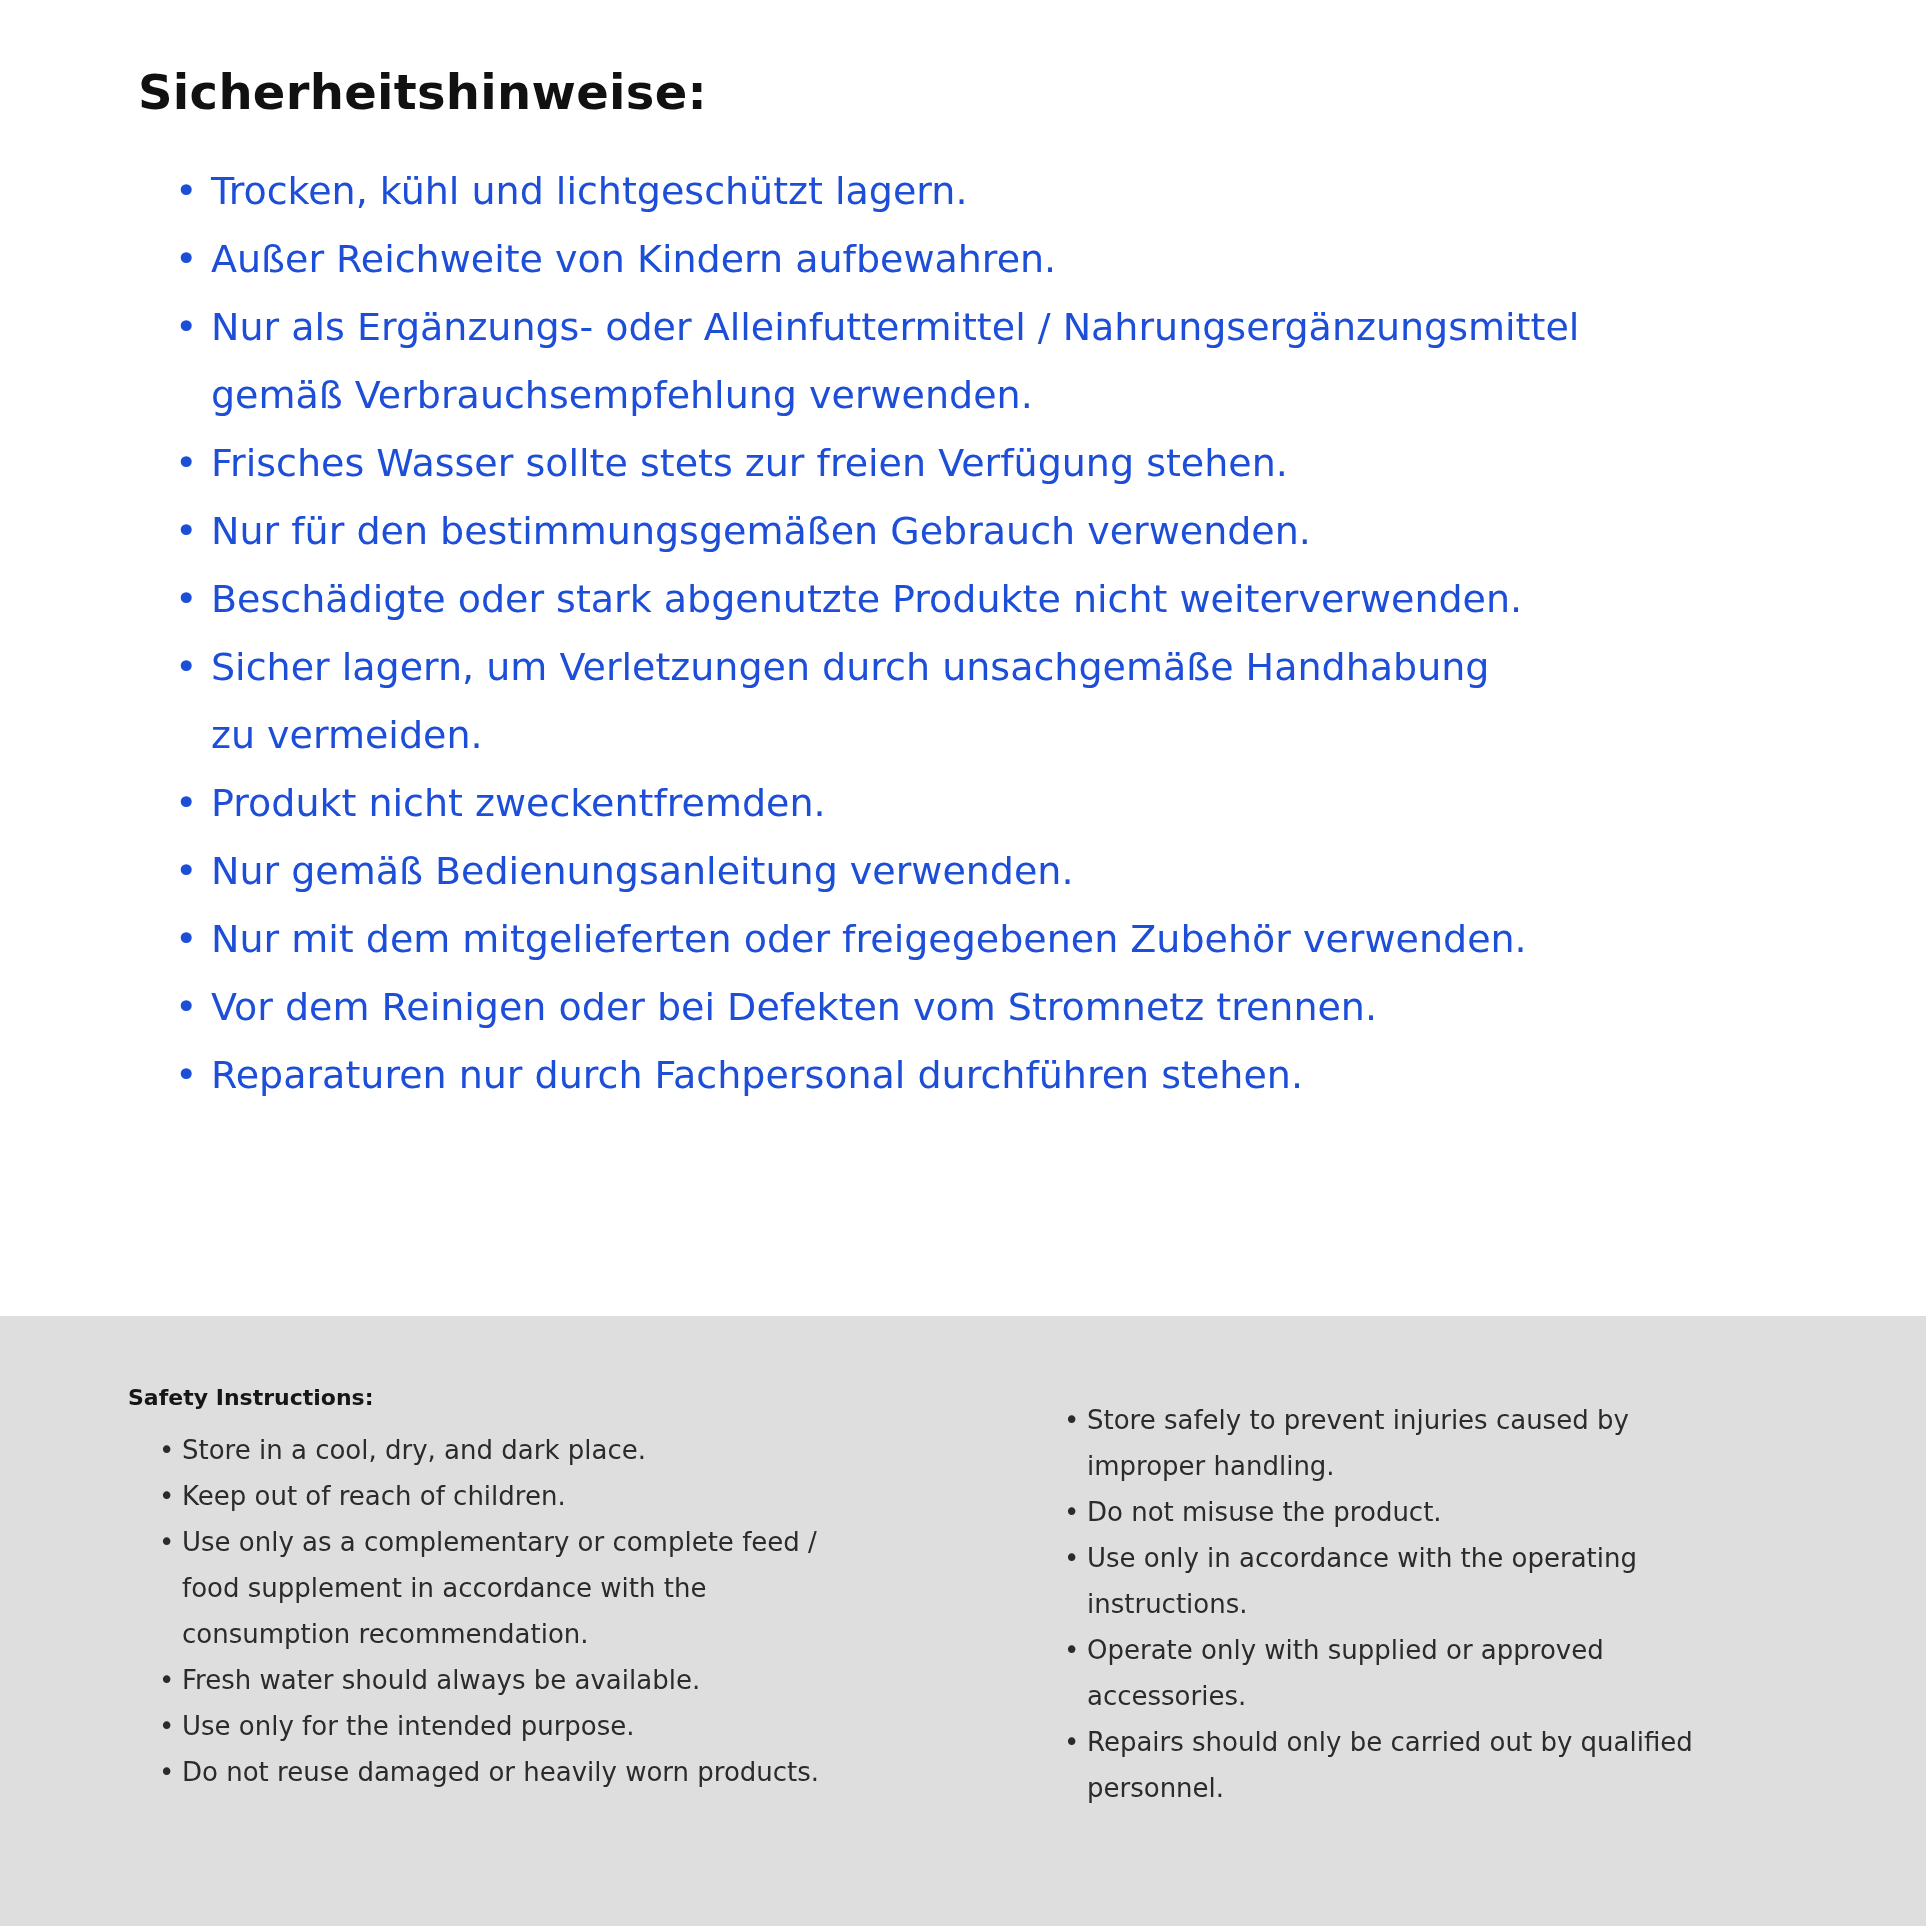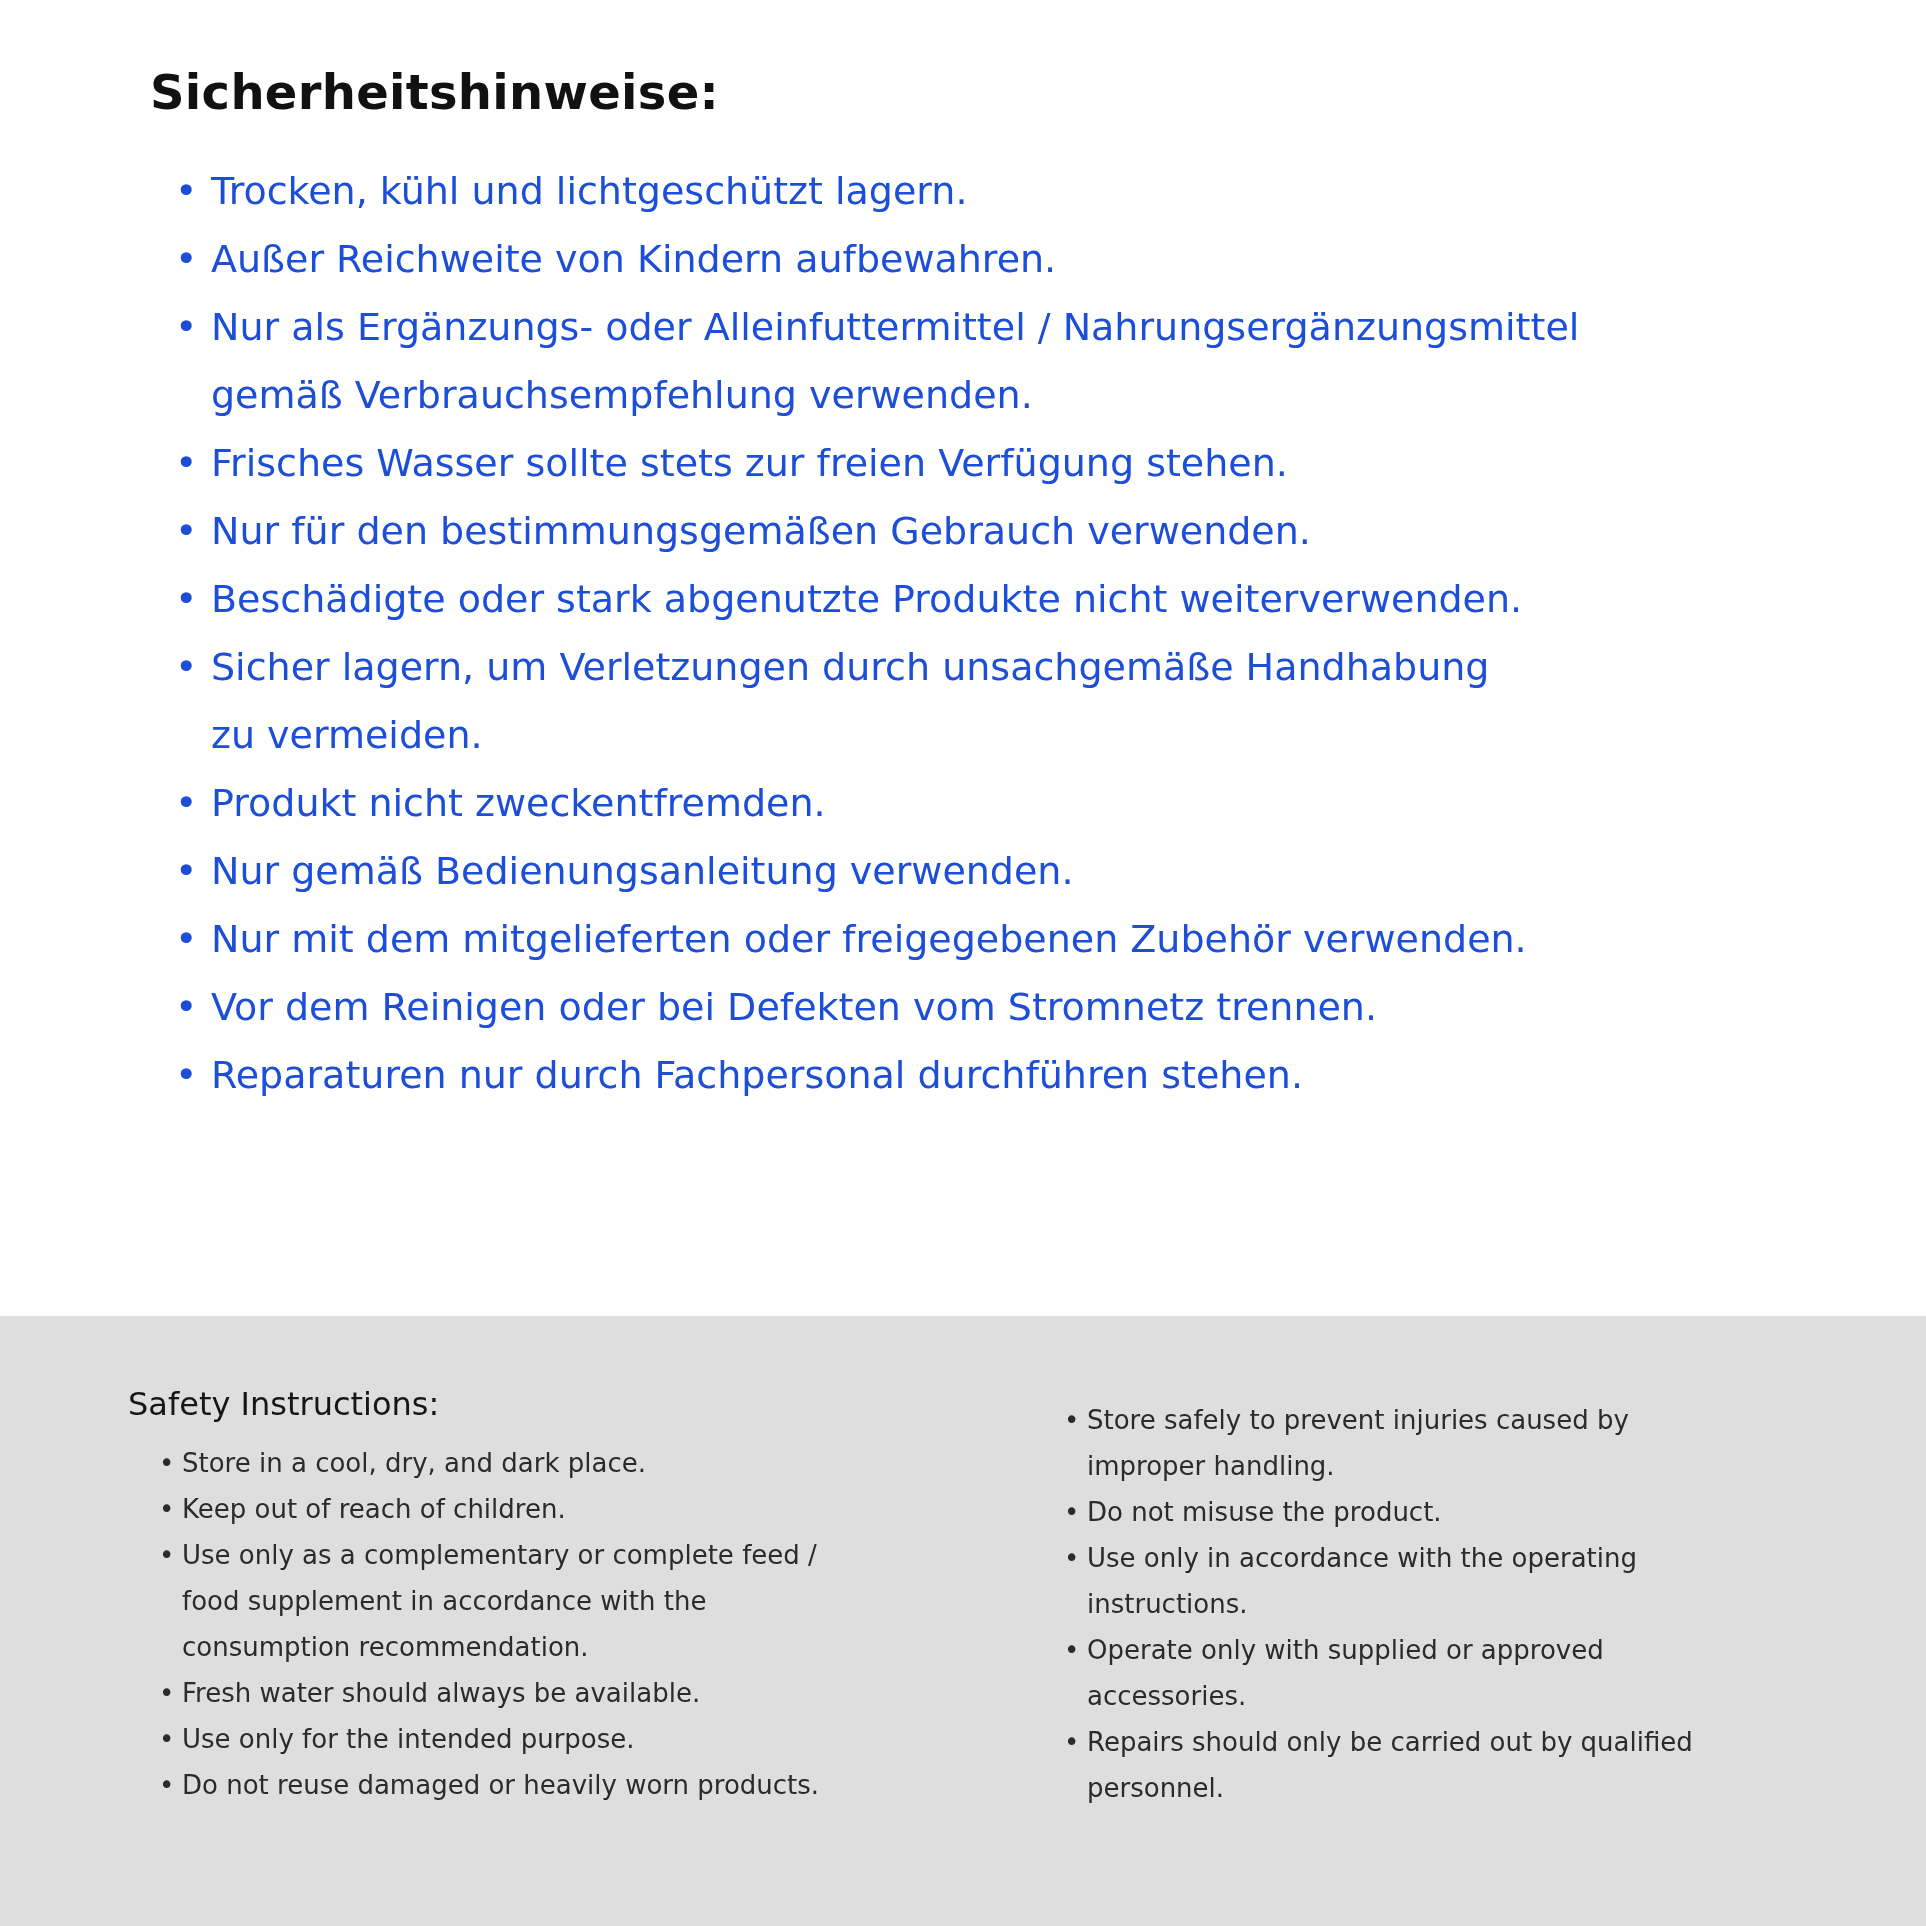--- a/index.html
+++ b/index.html
@@ -24,21 +24,21 @@
   
   .section-german {
     box-sizing: border-box;
     height: 1316px;
     padding: 64px 103px 0 138px;
   }
   .german-title {
     font-size: 48px;
     font-weight: bold;
     color: #111111;
-    margin: 0 0 37px 12px;
+    margin: 0 0 37px 0;
     letter-spacing: 0.3px;
   }
   .german-list {
     list-style: none;
     margin: 0;
     padding: 0 0 0 37px;
     font-size: 38px;
     line-height: 68px;
     color: #1d4ed8;
   }
@@ -64,22 +64,22 @@
   }
   .col-left {
     width: 886px;
     flex-shrink: 0;
   }
   .col-right {
     flex: 1;
     padding-left: 19px;
   }
   .english-title {
-    font-size: 32px;
-    font-weight: normal;
+    font-size: 22px;
+    font-weight: bold;
     color: #161616;
     margin: 0 0 16.7px 0;
   }
   .english-list {
     list-style: none;
     margin: 12px;
     padding: 0 0 0 19px;
     font-size: 26px;
     line-height: 46px;
     color: #2b2b2b;

